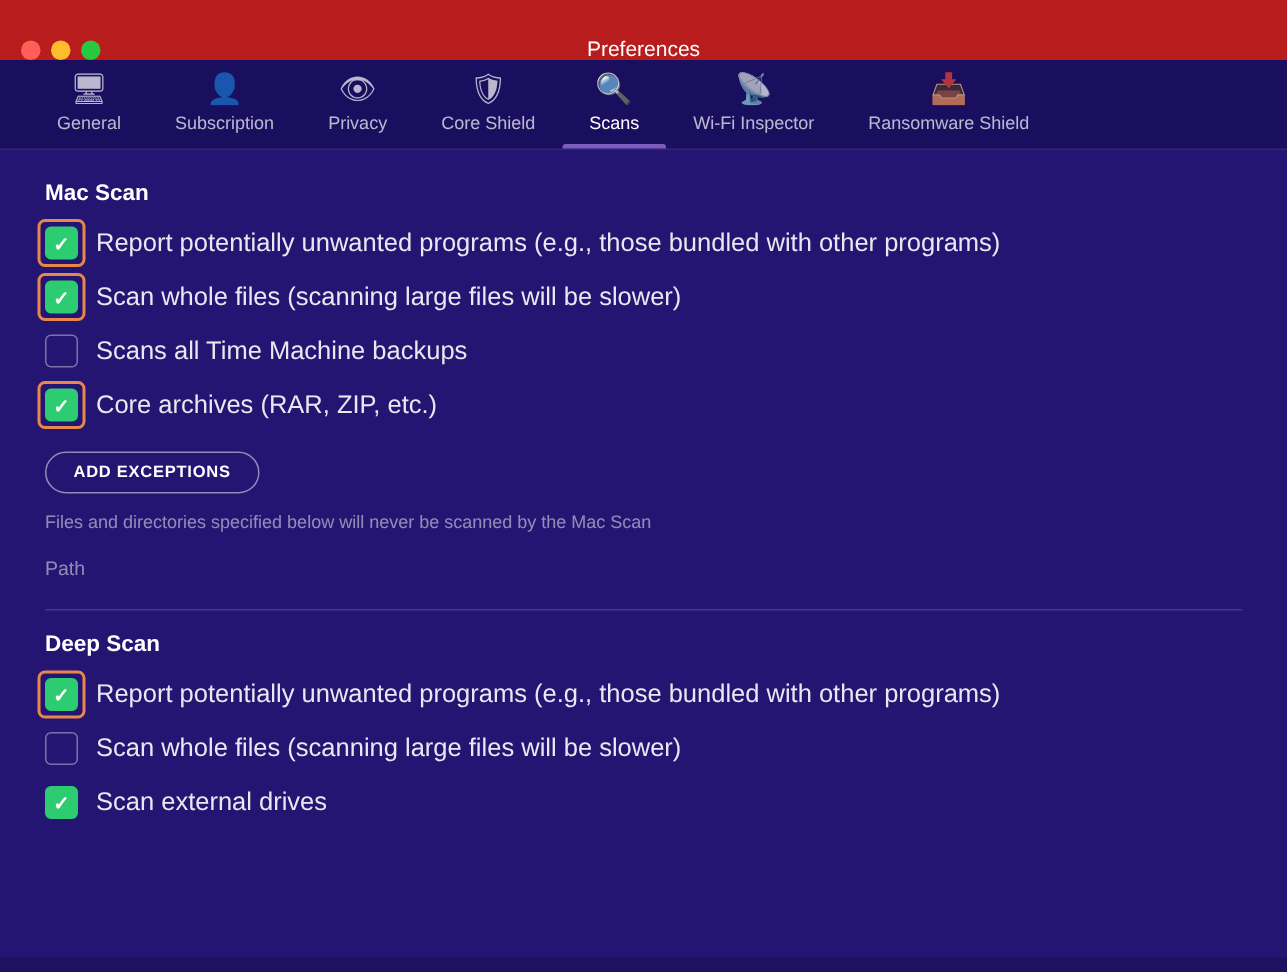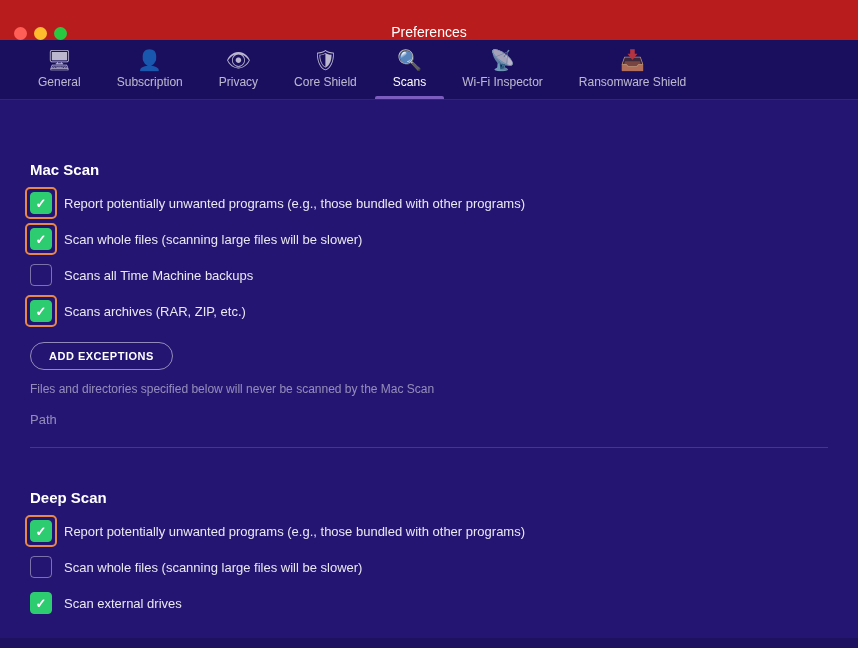--- a/index.html
+++ b/index.html
@@ -94,21 +94,20 @@
       overflow-y: auto;
       height: calc(648px - 40px - 70px);
       background: #251572;
     }
 
     .section-title {
       font-size: 15px;
       font-weight: 700;
       color: #fff;
       margin-bottom: 14px;
-      margin-top: 41px;
     }
 
     .checkbox-row {
       display: flex;
       align-items: center;
       gap: 12px;
       margin-bottom: 14px;
     }
 
     .checkbox-wrap {
@@ -148,21 +147,21 @@
     }
 
     .checkbox-box.checked::after {
       content: '✓';
       color: #fff;
       font-size: 13px;
       font-weight: 700;
     }
 
     .checkbox-label {
-      font-size: 13px;
+      font-size: 17px;
       color: rgba(255,255,255,0.9);
     }
 
     .add-exceptions-btn {
       display: inline-block;
       border: 1.5px solid rgba(255,255,255,0.5);
       border-radius: 20px;
       padding: 7px 18px;
       font-size: 11px;
       font-weight: 700;
@@ -263,21 +262,21 @@
         <span class="checkbox-label">Scan whole files (scanning large files will be slower)</span>
       </div><div class="checkbox-row">
         <div class="checkbox-wrap">
           <div class="checkbox-box"></div>
         </div>
         <span class="checkbox-label">Scans all Time Machine backups</span>
       </div><div class="checkbox-row">
         <div class="checkbox-wrap highlighted">
           <div class="checkbox-box checked"></div>
         </div>
-        <span class="checkbox-label">Scans archives (RAR, ZIP, etc.)</span>
+        <span class="checkbox-label">Core archives (RAR, ZIP, etc.)</span>
       </div><button class="add-exceptions-btn">ADD EXCEPTIONS</button><div class="exceptions-desc">Files and directories specified below will never be scanned by the Mac Scan</div><div class="path-row">Path</div></div>
     <hr class="divider">
     <div class="section-block">
       <div class="section-title">Deep Scan</div>
       <div class="checkbox-row">
         <div class="checkbox-wrap highlighted">
           <div class="checkbox-box checked"></div>
         </div>
         <span class="checkbox-label">Report potentially unwanted programs (e.g., those bundled with other programs)</span>
       </div>

